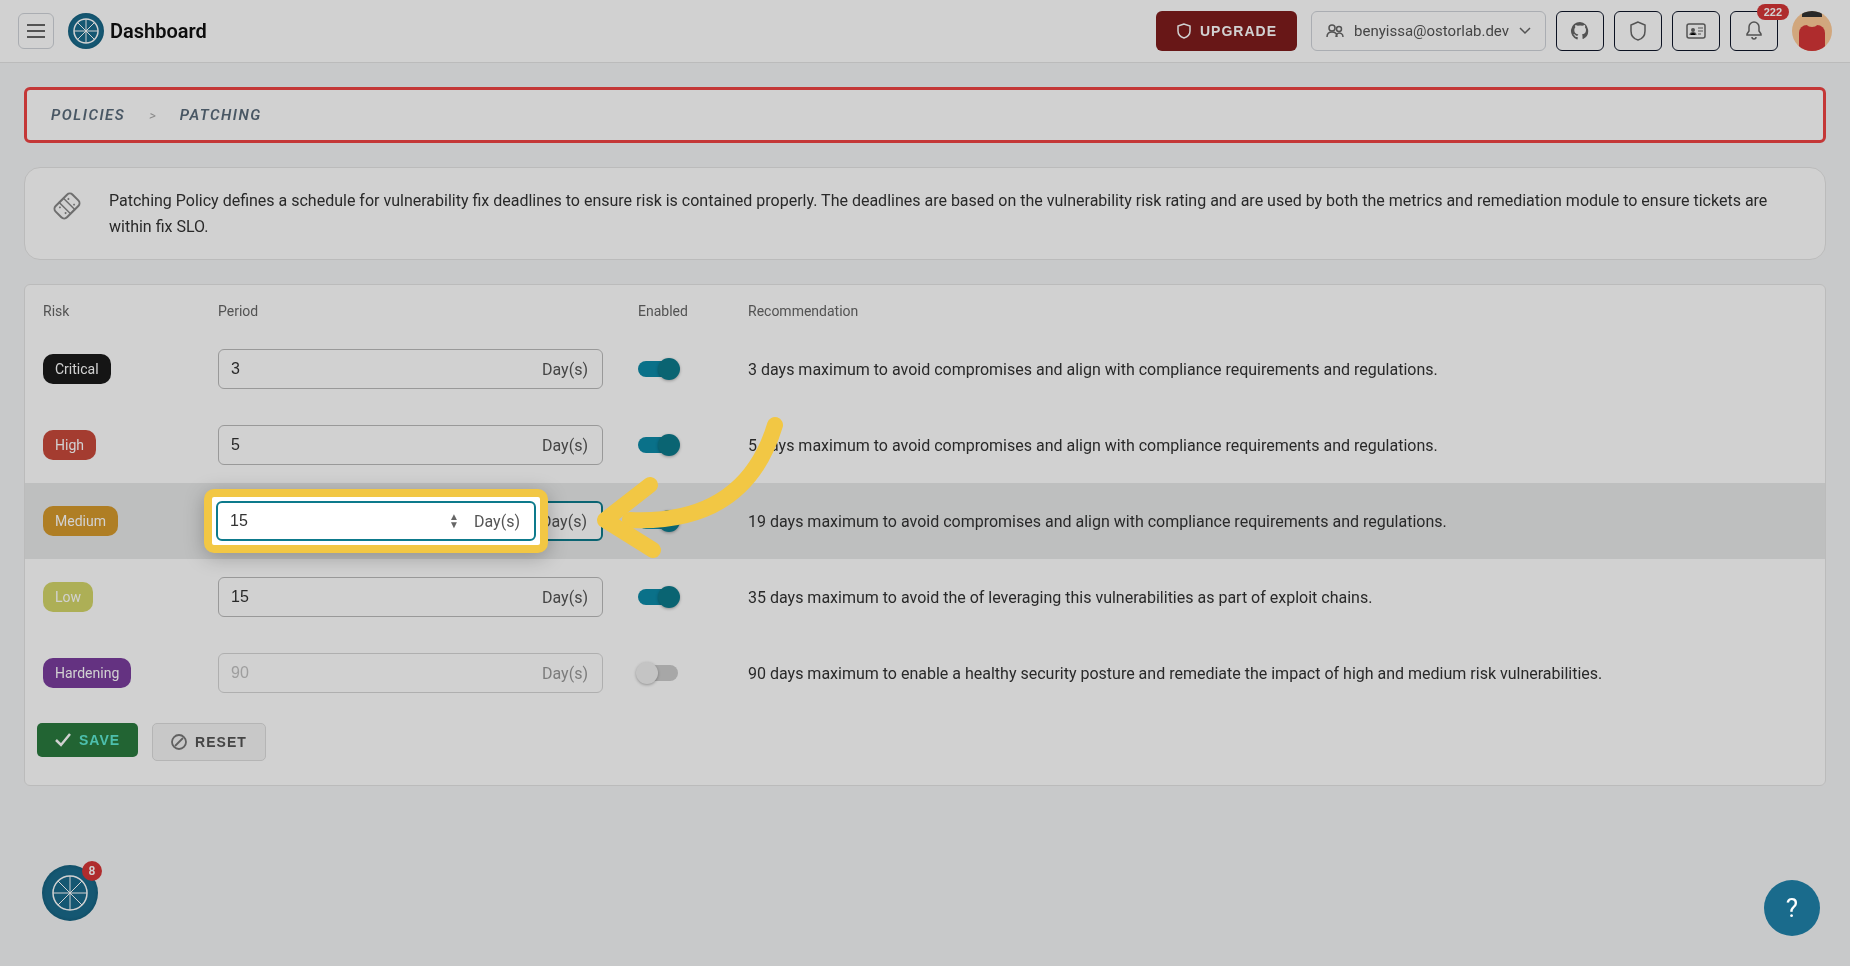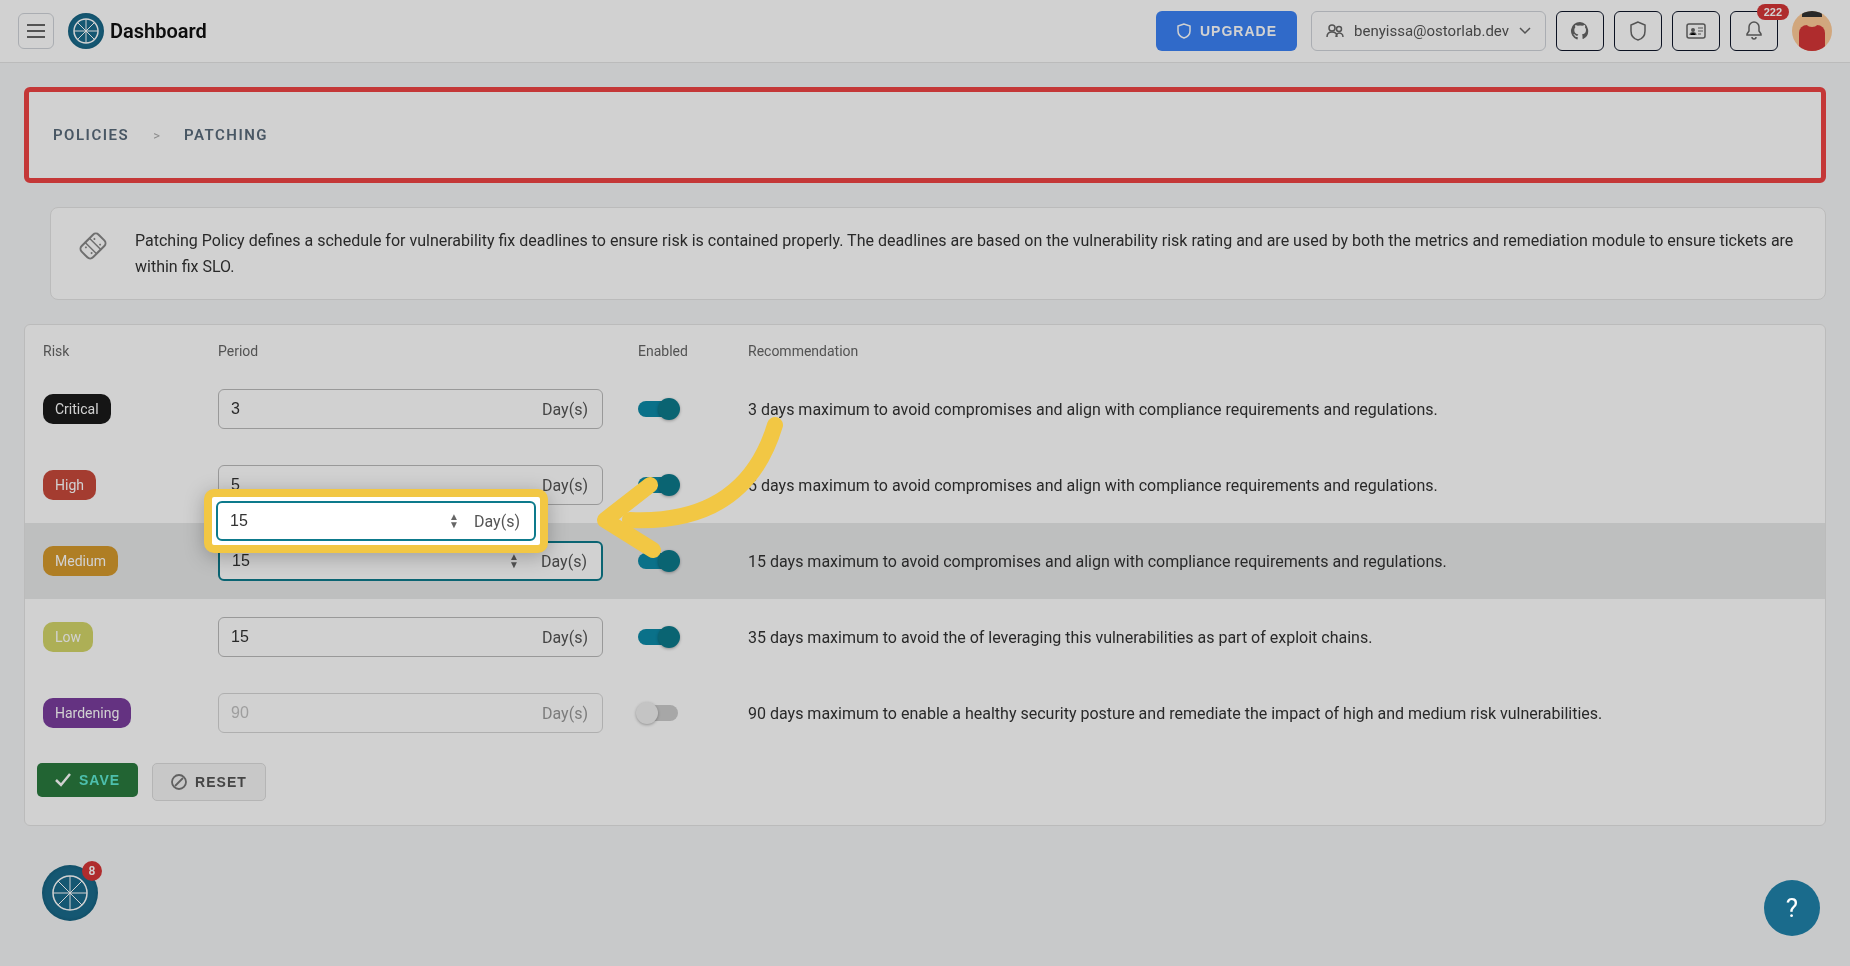--- a/index.html
+++ b/index.html
@@ -5,37 +5,37 @@
 * { box-sizing: border-box; margin: 0; padding: 0; }
 body { font-family: -apple-system, BlinkMacSystemFont, "Segoe UI", Roboto, sans-serif; background: #f5f6f7; width: 1850px; height: 966px; position: relative; overflow: hidden; }
 .dimmer { position: absolute; inset: 0; background: rgba(0,0,0,0.18); pointer-events: none; z-index: 50; }
 
 
 .header { display: flex; align-items: center; height: 63px; padding: 0 18px; background: #fff; border-bottom: 1px solid #e5e5e5; }
 .menu-btn { width: 36px; height: 36px; border: 1px solid #d0d4d9; border-radius: 6px; background: #fff; display: flex; align-items: center; justify-content: center; cursor: pointer; }
 .logo { width: 36px; height: 36px; margin-left: 14px; border-radius: 50%; background: radial-gradient(circle,#1a6b8c 60%,#0d4a63); display:flex;align-items:center;justify-content:center;color:#fff;font-size:10px;font-weight:700; }
 .page-title { margin-left: 6px; font-size: 20px; font-weight: 600; color: #111; }
 .spacer { flex: 1; }
-.upgrade-btn { background: #3b82f6; color: #fff; border: none; border-radius: 6px; height: 40px; padding: 0 20px; font-weight: 700; letter-spacing: 1px; font-size: 14px; display: flex; align-items: center; gap: 8px; cursor: pointer; }
+.upgrade-btn { background: #7f1d1d; color: #fff; border: none; border-radius: 6px; height: 40px; padding: 0 20px; font-weight: 700; letter-spacing: 1px; font-size: 14px; display: flex; align-items: center; gap: 8px; cursor: pointer; }
 .user-chip { margin-left: 14px; height: 40px; border: 1px solid #d0d4d9; border-radius: 6px; background: #fff; display: flex; align-items: center; padding: 0 14px; gap: 10px; cursor: pointer; font-size: 15px; color: #555; }
 .icon-btn { width: 48px; height: 40px; border: 1px solid #0f172a; border-radius: 6px; background: #fff; margin-left: 10px; display: flex; align-items: center; justify-content: center; cursor: pointer; color:#666; position:relative;}
 .badge { position: absolute; top: -8px; right: -12px; background: #d63638; color: #fff; border-radius: 10px; font-size: 11px; padding: 2px 7px; font-weight: 600; }
 .avatar { width: 40px; height: 40px; margin-left: 14px; border-radius: 50%; background: #ffcc99; display:flex;align-items:flex-end;justify-content:center;overflow:hidden; }
 .avatar-body{width:26px;height:26px;background:#d63638;border-radius:8px 8px 0 0;position:relative;}
 .avatar-body::before{content:"";position:absolute;top:-14px;left:5px;width:16px;height:16px;background:#ffcc99;border-radius:50%;}
 .avatar-body::after{content:"";position:absolute;top:-20px;left:3px;width:20px;height:12px;background:#333;border-radius:10px 10px 0 0;}
 
 
 .content { padding: 24px; }
-.crumb-card { background: #fff; border: 5px solid #ef4444; border-radius: 6px; padding: 34px 24px; display: flex; align-items: center; gap: 24px; }
+.crumb-card { background: #fff; border: 3px solid #ef4444; border-radius: 6px; padding: 16px 24px; display: flex; align-items: center; gap: 24px; font-style: italic; }
 .crumb { color: #5a6b7b; font-size: 15px; letter-spacing: 1.5px; font-weight: 600; cursor: pointer; }
 .crumb-sep { color: #aaa; font-size: 13px; }
 
 
-.info-card { margin-top: 24px; background: #fff; border: 1px solid #e5e5e5; border-radius: 8px; padding: 20px 24px; display: flex; gap: 24px; align-items: flex-start; margin-left: 26px; }
+.info-card { margin-top: 24px; background: #fff; border: 1px solid #e5e5e5; border-radius: 16px; padding: 20px 24px; display: flex; gap: 24px; align-items: flex-start; }
 .info-icon { flex-shrink: 0; color: #888; }
 .info-text { font-size: 16px; line-height: 1.6; color: #333; }
 
 
 .table-card { margin-top: 24px; background: #fff; border: 1px solid #e5e5e5; border-radius: 6px; padding: 0 0 24px 0; }
 .thead { display: flex; padding: 18px 18px 12px; font-size: 14px; color: #666; }
 .col-risk { width: 175px; }
 .col-period { width: 420px; }
 .col-enabled { width: 110px; }
 .col-rec { flex: 1; }
@@ -203,21 +203,21 @@
           <div class="col-period">
             <div class="period-wrap focused">
               <input class="period-input" value="15" style="">
               <span class="num-step">▲<br>▼</span>
               <span class="period-suffix">Day(s)</span>
             </div>
           </div>
           <div class="col-enabled">
             <div class="toggle"></div>
           </div>
-          <div class="col-rec"><span class="rec-text">15 days maximum to avoid compromises and align with compliance requirements and regulations.</span></div>
+          <div class="col-rec"><span class="rec-text">19 days maximum to avoid compromises and align with compliance requirements and regulations.</span></div>
         </div>
         <div class="trow">
           <div class="col-risk"><span class="risk-badge rb-low">Low</span></div>
           <div class="col-period">
             <div class="period-wrap">
               <input class="period-input" value="15" style="">
               <span class="period-suffix">Day(s)</span>
             </div>
           </div>
           <div class="col-enabled">

